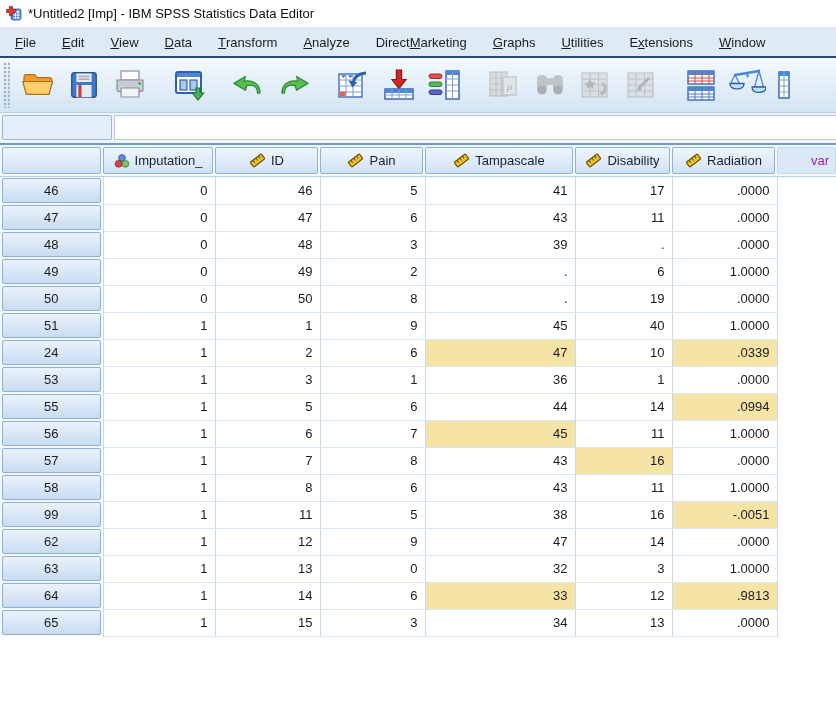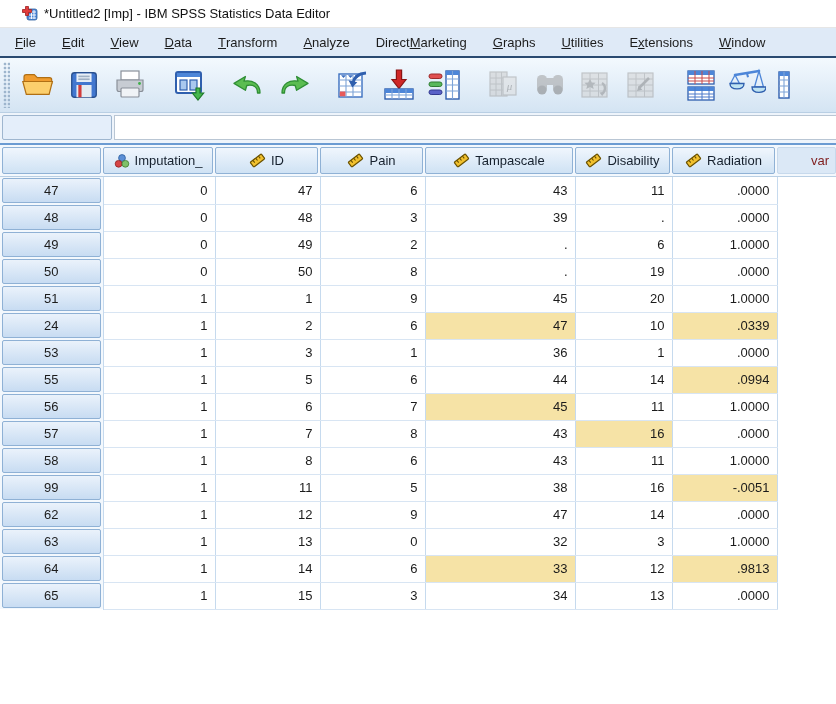--- a/index.html
+++ b/index.html
@@ -2,21 +2,21 @@
 <html><head>
 <meta charset="utf-8">
 <style>
   html,body{margin:0;padding:0;}
   body{
     width:836px;height:704px;overflow:hidden;background:#fff;
     font-family:"Liberation Sans",sans-serif;
     -webkit-font-smoothing:antialiased;
   }
   
-  .titlebar{height:27px;display:flex;align-items:center;gap:6px;padding-left:21px;background:#ffffff;border-bottom:1px solid #e6e6e6;}
+  .titlebar{height:27px;display:flex;align-items:center;gap:6px;padding-left:5px;background:#ffffff;border-bottom:1px solid #e6e6e6;}
   .titlebar .title{font-size:13px;color:#111;}
   
   .menubar{height:28px;background:#dfeaf7;border-bottom:2px solid #2a4a71;display:flex;align-items:stretch;padding-left:2px;font-size:13px;color:#1c1c1c;}
   .menu-item{display:flex;align-items:center;padding:0 13px;cursor:default;}
   .menu-item u{text-decoration:underline;}
   
   .toolbar{height:54px;background:linear-gradient(#f3f9fe,#d4e4f3);border-bottom:1px solid #b9cfe4;display:flex;align-items:center;overflow:hidden;}
   .grip{width:7px;height:46px;margin:0 5px 0 3px;background-image:radial-gradient(circle at 2px 2px,#9db5cd 1.1px,transparent 1.7px);background-size:4px 4px;}
   .tbtn{width:46px;height:48px;display:flex;align-items:center;justify-content:center;flex:0 0 auto;}
   .tbtn svg{display:block;}
@@ -31,21 +31,21 @@
   table{border-collapse:collapse;table-layout:fixed;width:836px;font-size:13px;}
   tr.headrow{height:31px;}
   tr.datarow{height:27px;}
   th,td{padding:0;font-weight:normal;}
   th.hcell{background:#f3f8fd;border-bottom:1px solid #b9cfe4;vertical-align:middle;}
   .hbtn{height:25px;margin:2px 2px 2px 0;border:1px solid #8fb1d5;border-radius:2px;
         background:linear-gradient(#f0f6fd,#cfe2f4);display:flex;align-items:center;justify-content:center;gap:5px;
         color:#16212e;white-space:nowrap;overflow:hidden;}
   .hbtn.corner{margin-left:2px;}
   .vhead{height:25px;margin:2px 0 2px 0;background:#dbe8f6;border:1px solid #c7d9ec;border-radius:2px;
-         display:flex;align-items:center;justify-content:flex-end;padding-right:6px;color:#7f1d1d;}
+         display:flex;align-items:center;justify-content:flex-end;padding-right:6px;color:#a21caf;}
   th.rhead{background:#f3f8fd;border-right:1px solid #c6daee;}
   .rbtn{height:23px;margin:1px 2px 1px 2px;border:1px solid #8fb1d5;border-radius:2px;
         background:linear-gradient(#eaf2fb,#c8dcf2);display:flex;align-items:center;justify-content:center;color:#1c1c1c;}
   td.cell{background:#fff;border-right:1px solid #c6daee;border-bottom:1px solid #d8e5f3;
           text-align:right;padding-right:7px;color:#1b1b1b;white-space:nowrap;overflow:hidden;}
   td.cell.hl{background:#f6e3a6;}
   td.varcell{background:#fff;border:none;}
 </style>
 </head>
 <body>
@@ -412,20 +412,32 @@
           <th class="hcell">
             <div class="vhead">
               <span>var</span>
             </div>
           </th>
         </tr>
     </thead>
     <tbody id="grid-body">
         <tr class="datarow">
           <th class="rhead">
+            <div class="rbtn">46</div>
+          </th>
+          <td class="cell">0</td>
+          <td class="cell">46</td>
+          <td class="cell">5</td>
+          <td class="cell">41</td>
+          <td class="cell">17</td>
+          <td class="cell">.0000</td>
+          <td class="varcell"></td>
+        </tr>
+        <tr class="datarow">
+          <th class="rhead">
             <div class="rbtn">47</div>
           </th>
           <td class="cell">0</td>
           <td class="cell">47</td>
           <td class="cell">6</td>
           <td class="cell">43</td>
           <td class="cell">11</td>
           <td class="cell">.0000</td>
           <td class="varcell"></td>
         </tr>
@@ -466,21 +478,21 @@
           <td class="varcell"></td>
         </tr>
         <tr class="datarow">
           <th class="rhead">
             <div class="rbtn">51</div>
           </th>
           <td class="cell">1</td>
           <td class="cell">1</td>
           <td class="cell">9</td>
           <td class="cell">45</td>
-          <td class="cell">20</td>
+          <td class="cell">40</td>
           <td class="cell">1.0000</td>
           <td class="varcell"></td>
         </tr>
         <tr class="datarow">
           <th class="rhead">
             <div class="rbtn">24</div>
           </th>
           <td class="cell">1</td>
           <td class="cell">2</td>
           <td class="cell">6</td>

